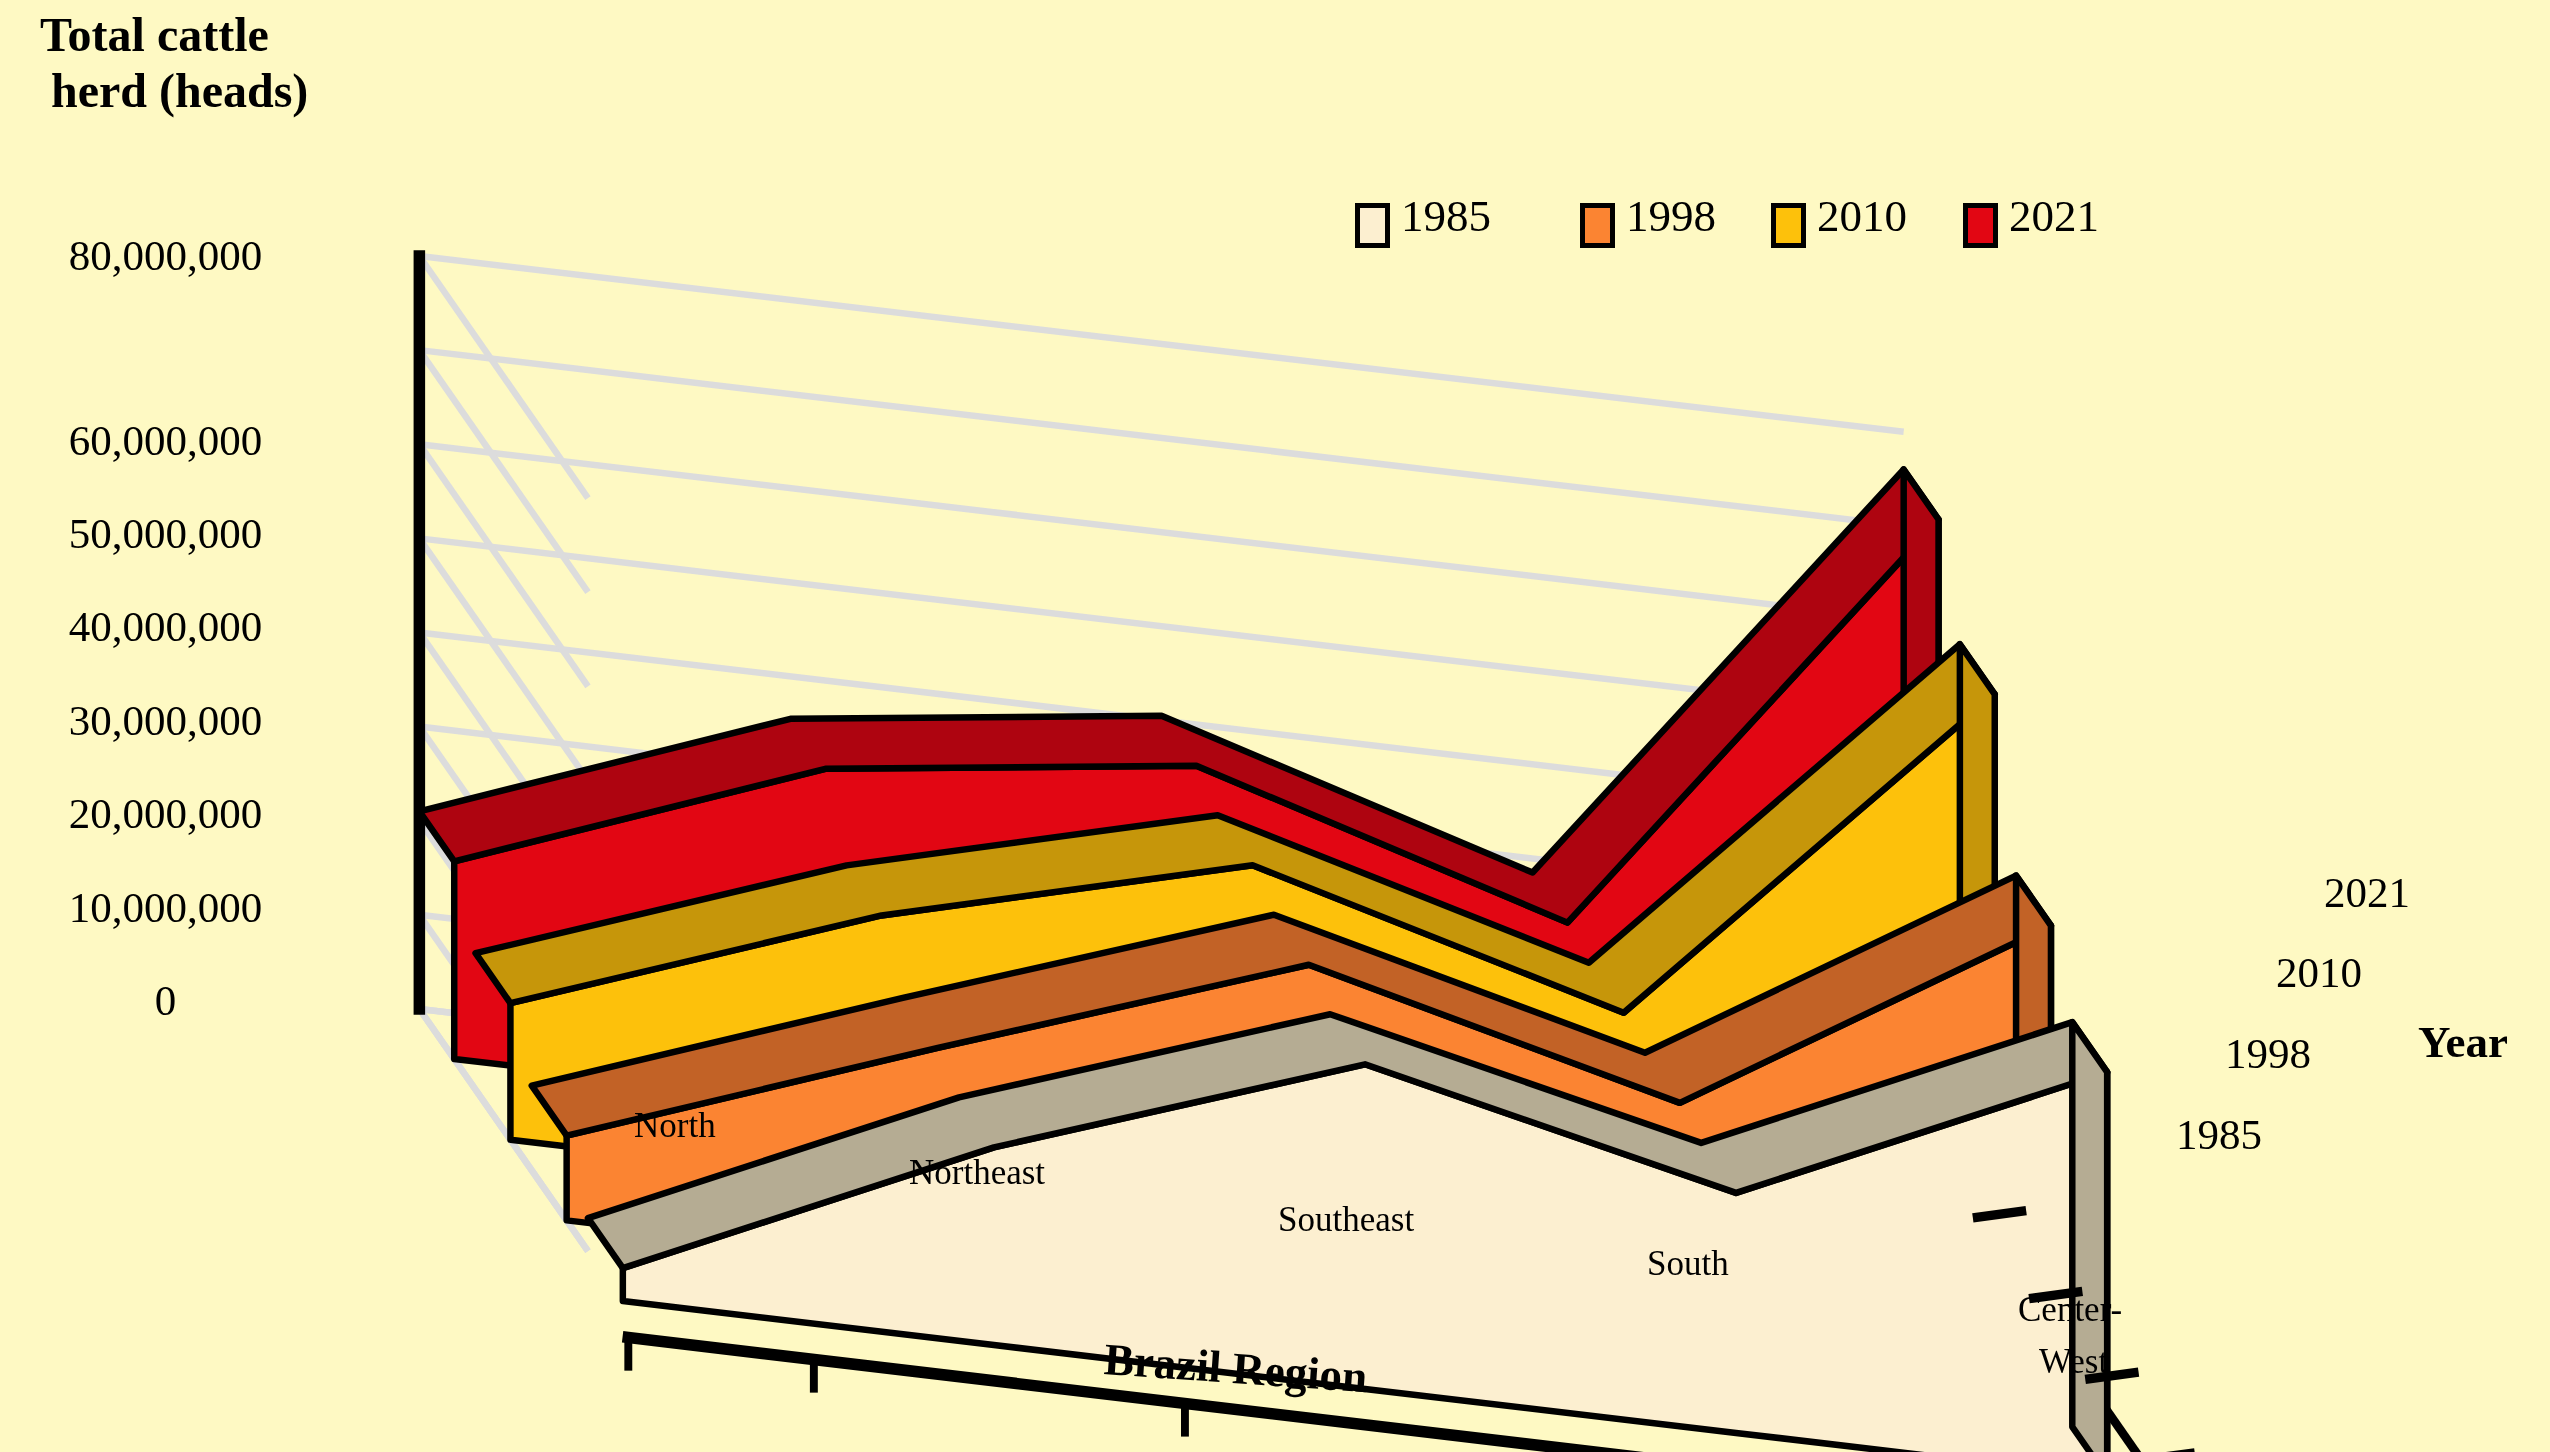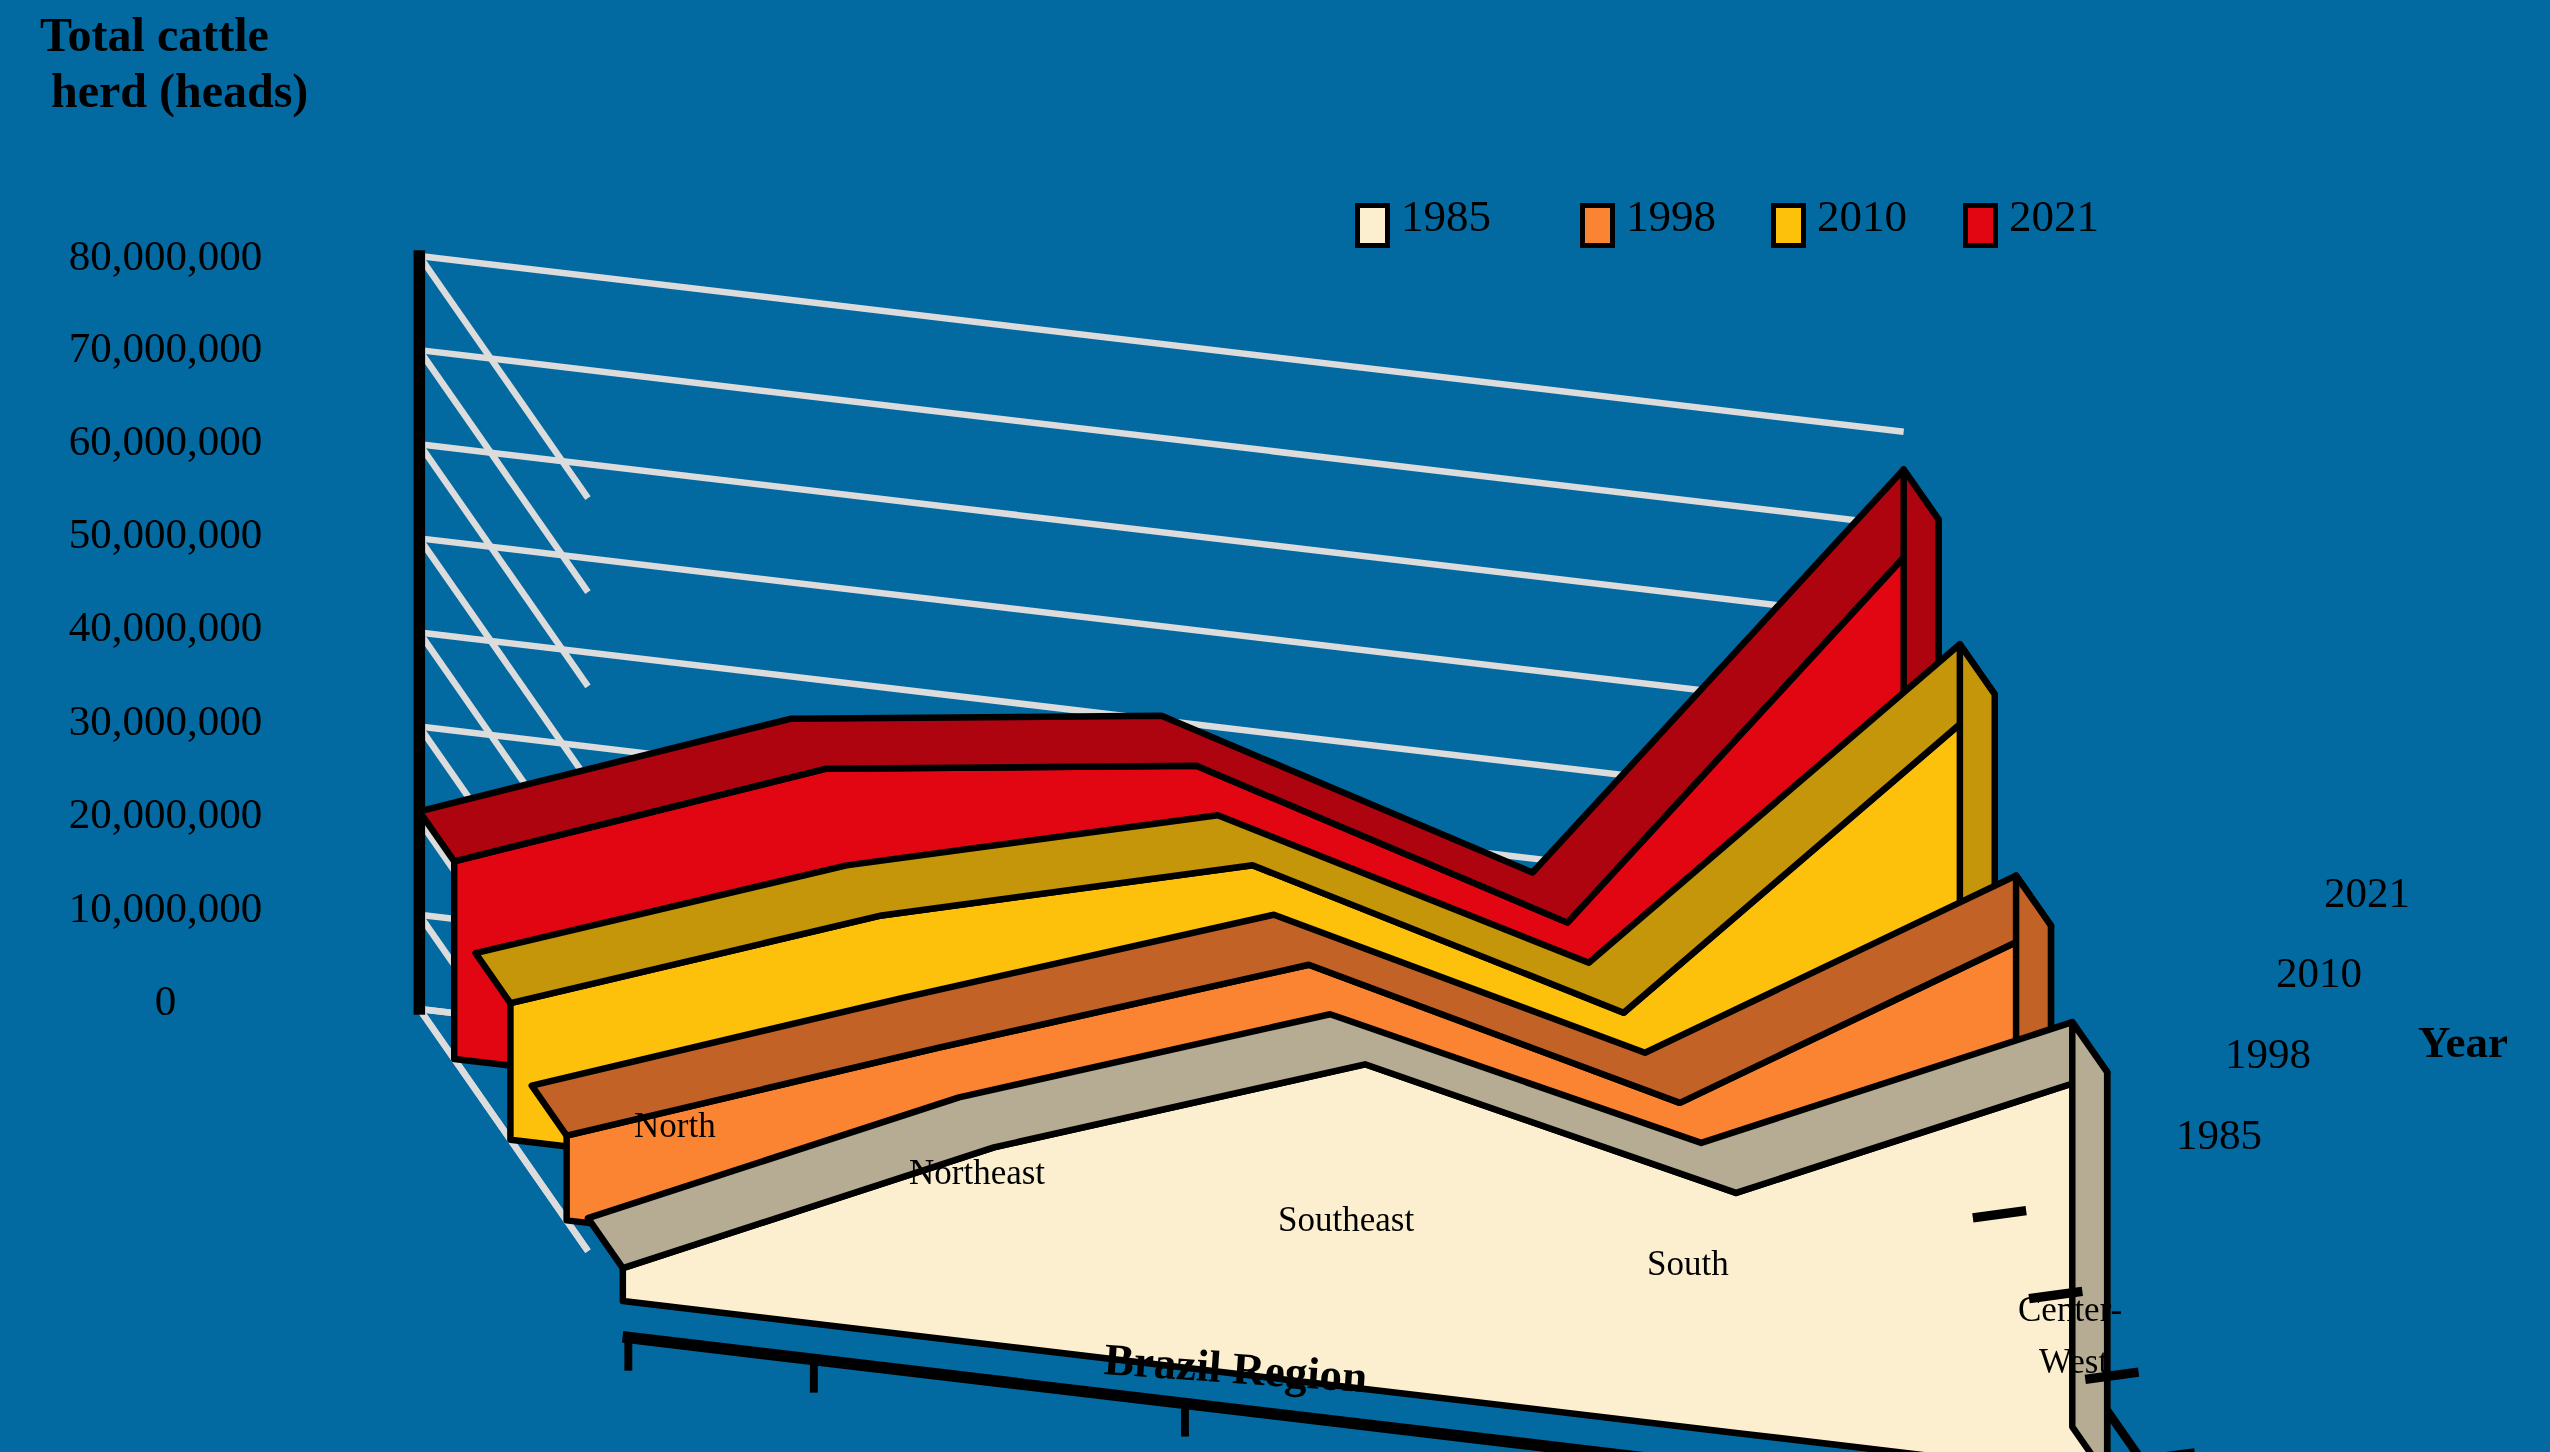--- a/index.html
+++ b/index.html
@@ -1,17 +1,17 @@
 <!DOCTYPE html>
 <html style="font-size:11.5px"><head>
 <meta charset="utf-8">
 <style>
   html,body{margin:0;padding:0;background:#fff;}
   body{width:2550px;height:1453px;font-family:"Liberation Serif",serif;overflow:hidden;}
-  #root{position:relative;width:2550px;height:1453px;background:#0369a1;}
+  #root{position:relative;width:2550px;height:1453px;background:#fef9c3;}
   svg{position:absolute;left:0;top:0;width:2550px;height:1453px;}
   .txt{position:absolute;white-space:pre;color:#000;font-family:"Liberation Serif",serif;}
   .ytitle{font-weight:bold;font-size:48px;line-height:56px;}
   .ytick{font-size:43px;text-align:center;}
   .catlbl{font-size:35px;}
   .deplbl{font-size:43px;}
   .axtitle{font-weight:bold;font-size:45px;}
   .legtxt{font-size:45px;}
   .legbox{position:absolute;border:5px solid #000;box-sizing:border-box;}
 </style>
@@ -90,21 +90,20 @@
         <line x1="556" y1="616.25" x2="582" y2="616.25" stroke="#000000" stroke-width="0"></line>
         <line x1="556" y1="485.625" x2="582" y2="485.625" stroke="#000000" stroke-width="0"></line>
         <line x1="556" y1="355" x2="582" y2="355" stroke="#000000" stroke-width="0"></line>
       </g>
   </svg>
 
   <div class="txt ytitle" style="left:40px;top:7.2px;">Total cattle</div>
   <div class="txt ytitle" style="left:18px;top:63px;margin-left:33px;">herd (heads)</div>
 
   <div class="txt ytick" style="left:0px;top:231px;width:331px;">80,000,000</div>
-  <div class="txt ytick" style="left:0px;top:323px;width:331px;">70,000,000</div>
   <div class="txt ytick" style="left:0px;top:416px;width:331px;">60,000,000</div>
   <div class="txt ytick" style="left:0px;top:509px;width:331px;">50,000,000</div>
   <div class="txt ytick" style="left:0px;top:602px;width:331px;">40,000,000</div>
   <div class="txt ytick" style="left:0px;top:696px;width:331px;">30,000,000</div>
   <div class="txt ytick" style="left:0px;top:789px;width:331px;">20,000,000</div>
   <div class="txt ytick" style="left:0px;top:883px;width:331px;">10,000,000</div>
   <div class="txt ytick" style="left:0px;top:976px;width:331px;">0</div>
 
   <div class="txt catlbl" style="left:634px;top:1106px;">North</div>
   <div class="txt catlbl" style="left:909px;top:1153px;">Northeast</div>

